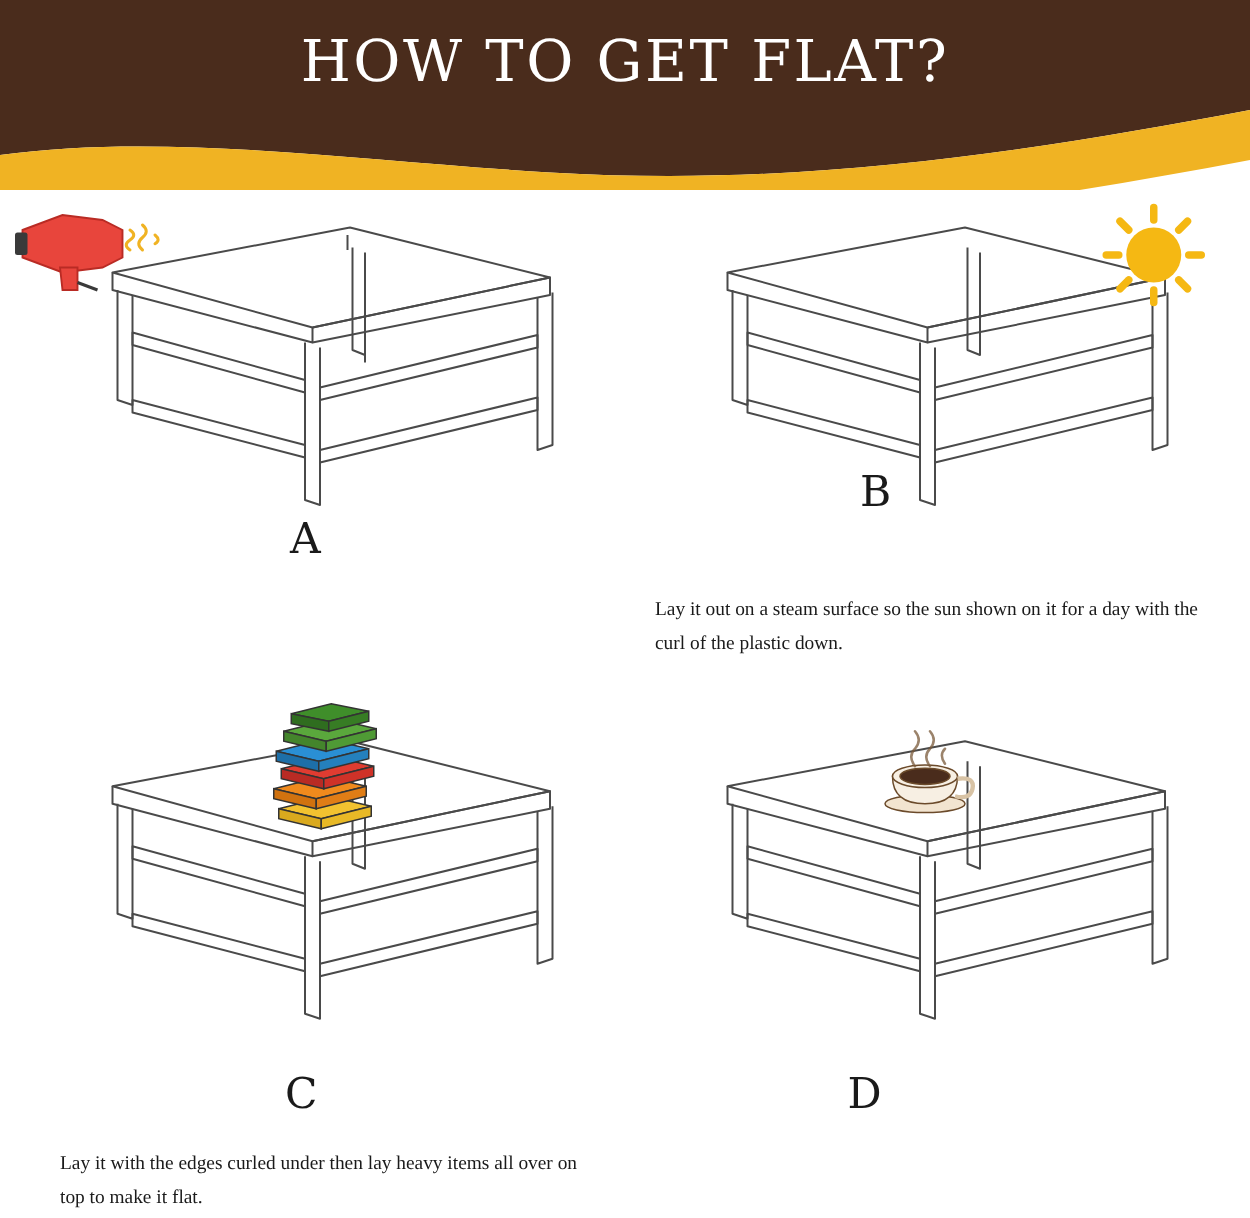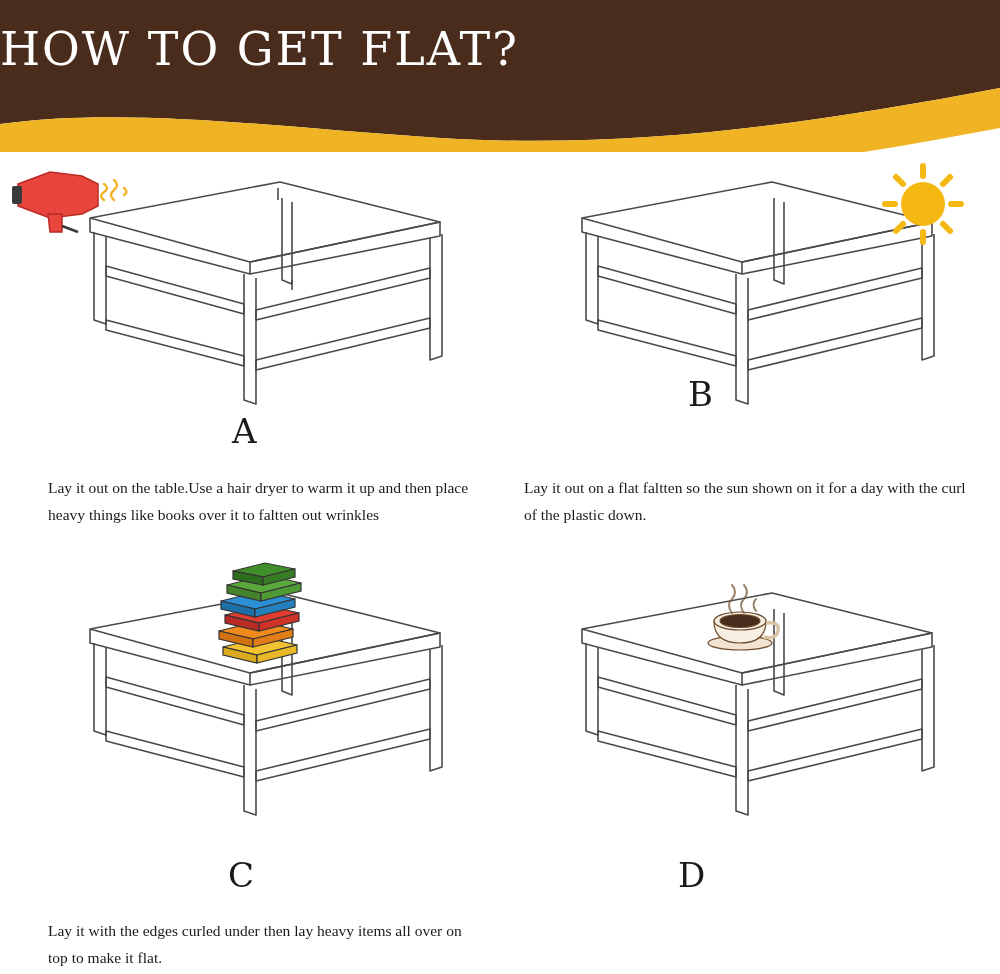--- a/index.html
+++ b/index.html
@@ -27,20 +27,21 @@
     position: absolute;
     left: 0; top: 0;
     width: 1000px;
     height: 152px;
   }
   .header-title {
     position: absolute;
     left: 0;
     top: 22px;
     width: 1000px;
+    text-align: center;
     color: #ffffff;
     font-family: "DejaVu Serif", serif;
     font-size: 46px;
     letter-spacing: 2px;
     font-weight: normal;
     white-space: nowrap;
   }
 
   
   .panels {
@@ -173,21 +174,20 @@
         <path d="M38,52 L40,70 L52,70 L52,52 Z" fill="#e8453c" stroke="#b92b24" stroke-width="1.5"></path>
         <path d="M52,64 L68,70" stroke="#3a3a3a" stroke-width="2.5" fill="none"></path>
         <g stroke="#f0b323" stroke-width="2.4" fill="none" stroke-linecap="round">
           <path d="M94,22 q6,4 0,8 q-6,4 0,8"></path>
           <path d="M104,18 q6,5 0,10 q-6,5 0,10"></path>
           <path d="M114,26 q5,4 0,7"></path>
         </g>
       </svg>
     </div>
     <div class="panel-letter">A</div>
-    <div class="caption">Lay it out on the table.Use a hair dryer to warm it up and then place heavy things like books over it to faltten out wrinkles</div>
   </div>
 
   <div class="panel panel-b">
     <svg class="table-art" viewBox="0 0 440 270">
       <g fill="none" stroke="#4a4a4a" stroke-width="1.6" stroke-linejoin="round">
         <path d="M60,48 L250,12 L410,52 L220,92 Z"></path>
         <path d="M60,48 L60,62 L220,104 L220,92"></path>
         <path d="M220,92 L410,52 L410,66 L220,104"></path>
         <path d="M64,62 L64,150 L76,154 L76,66"></path>
         <path d="M214,104 L214,230 L226,234 L226,108"></path>
@@ -210,21 +210,21 @@
             <path d="M83,50 L93,50"></path>
             <path d="M28,23 L35,30"></path>
             <path d="M75,70 L82,77"></path>
             <path d="M82,23 L75,30"></path>
             <path d="M35,70 L28,77"></path>
           </g>
         </g>
       </svg>
     </div>
     <div class="panel-letter">B</div>
-    <div class="caption">Lay it out on a flat faltten so the sun shown on it for a day with the curl of the plastic down.</div>
+    <div class="caption">Lay it out on a steam surface so the sun shown on it for a day with the curl of the plastic down.</div>
   </div>
 
   <div class="panel panel-c">
     <svg class="table-art" viewBox="0 0 440 270">
       <g fill="none" stroke="#4a4a4a" stroke-width="1.6" stroke-linejoin="round">
         <path d="M60,48 L250,12 L410,52 L220,92 Z"></path>
         <path d="M60,48 L60,62 L220,104 L220,92"></path>
         <path d="M220,92 L410,52 L410,66 L220,104"></path>
         <path d="M64,62 L64,150 L76,154 L76,66"></path>
         <path d="M214,104 L214,230 L226,234 L226,108"></path>

